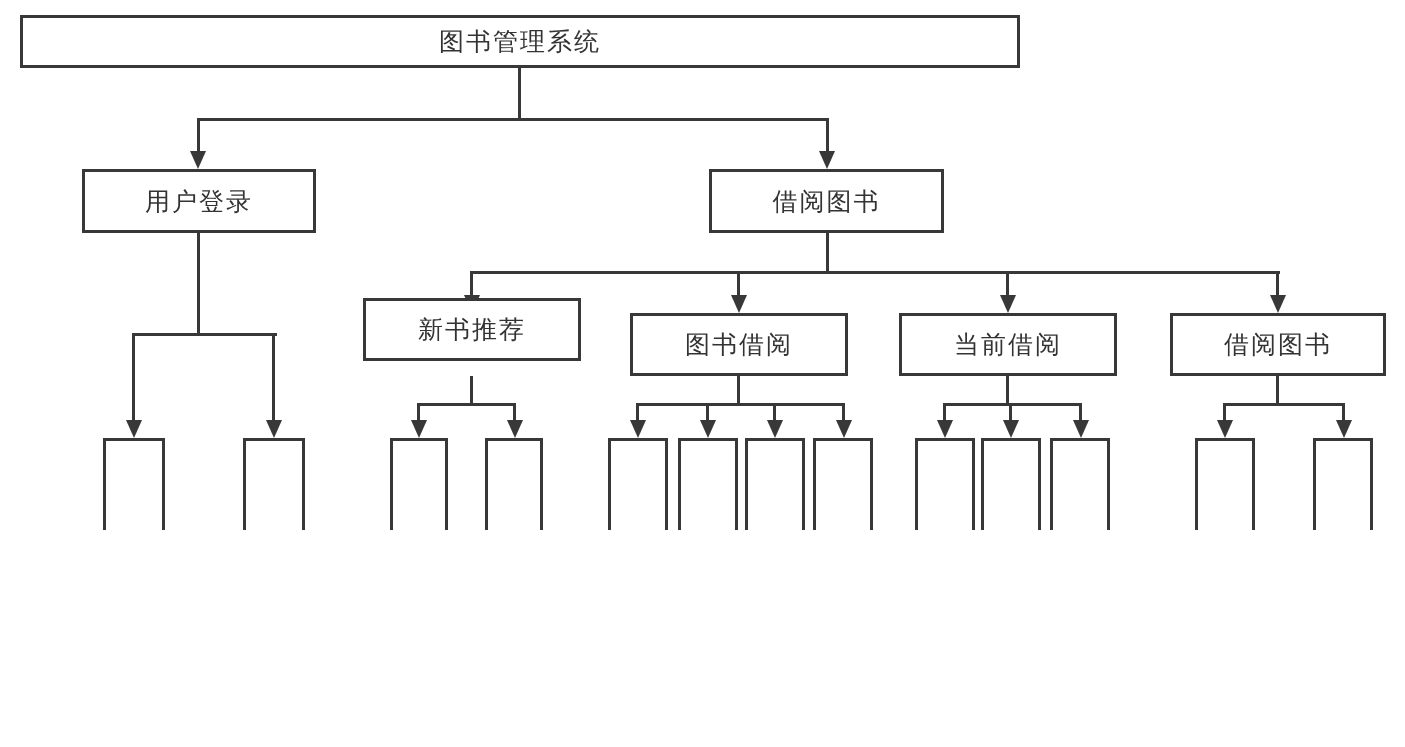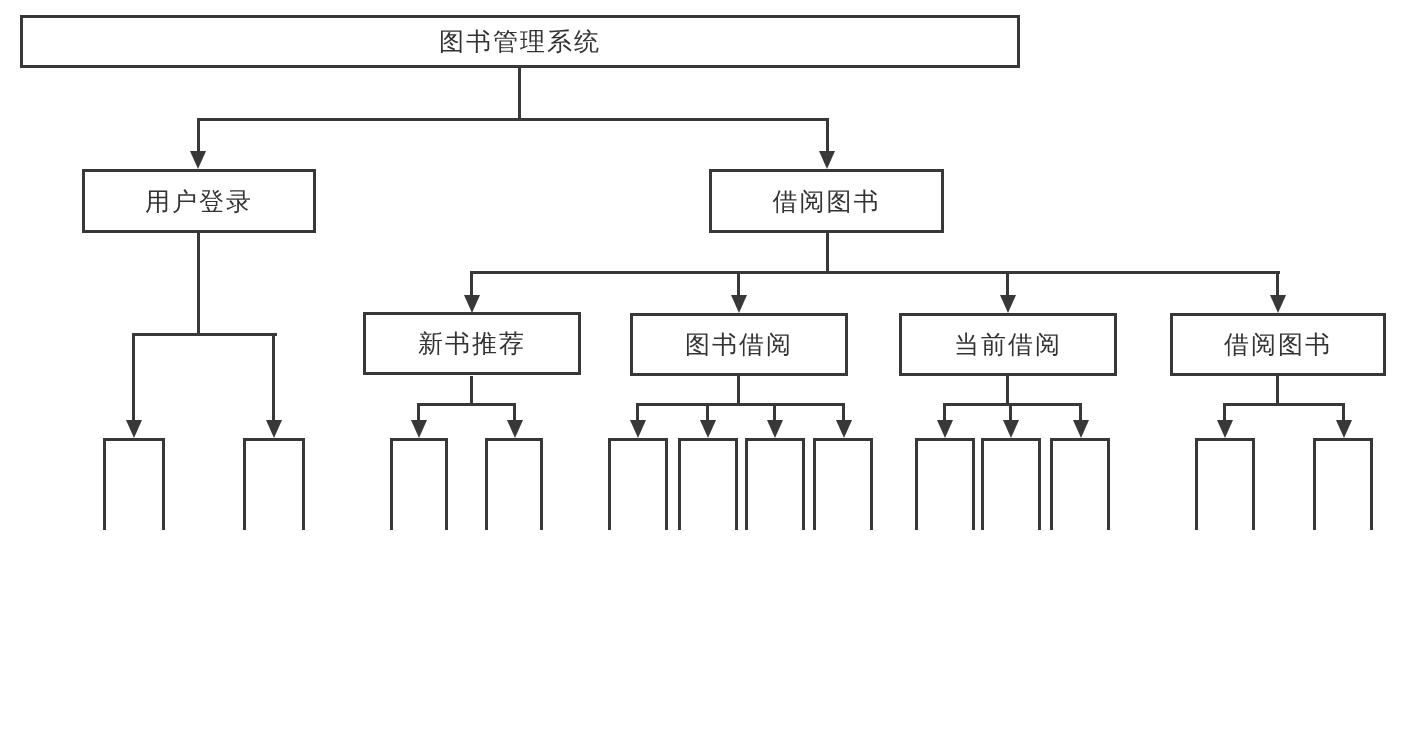--- a/index.html
+++ b/index.html
@@ -90,21 +90,21 @@
   <div class="line" style="left:470px;top:271px;width:810px;height:3px;"></div>
   <div class="line" style="left:470px;top:271px;width:3px;height:26px;"></div>
   <div class="arrow" style="left:464px;top:295px;"></div>
   <div class="line" style="left:737px;top:271px;width:3px;height:26px;"></div>
   <div class="arrow" style="left:731px;top:295px;"></div>
   <div class="line" style="left:1006px;top:271px;width:3px;height:26px;"></div>
   <div class="arrow" style="left:1000px;top:295px;"></div>
   <div class="line" style="left:1276px;top:271px;width:3px;height:26px;"></div>
   <div class="arrow" style="left:1270px;top:295px;"></div>
 
-  <div class="node" style="left:363px;top:312px;width:218px;height:63px;">
+  <div class="node" style="left:363px;top:298px;width:218px;height:63px;">
     <span class="lbl">新书推荐</span>
   </div>
   <div class="node" style="left:899px;top:313px;width:218px;height:63px;">
     <span class="lbl">当前借阅</span>
   </div>
   <div class="node" style="left:630px;top:313px;width:218px;height:63px;">
     <span class="lbl">图书借阅</span>
   </div>
   <div class="node" style="left:1170px;top:313px;width:216px;height:63px;">
     <span class="lbl">借阅图书</span>

